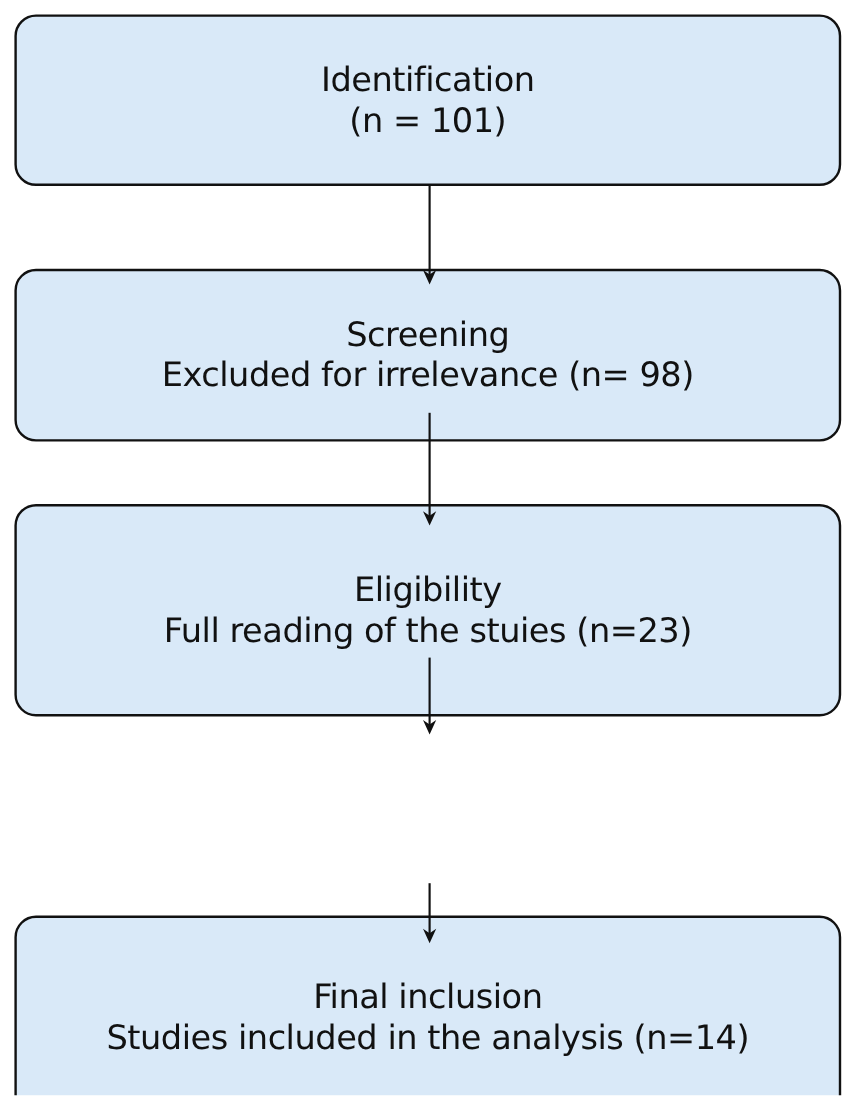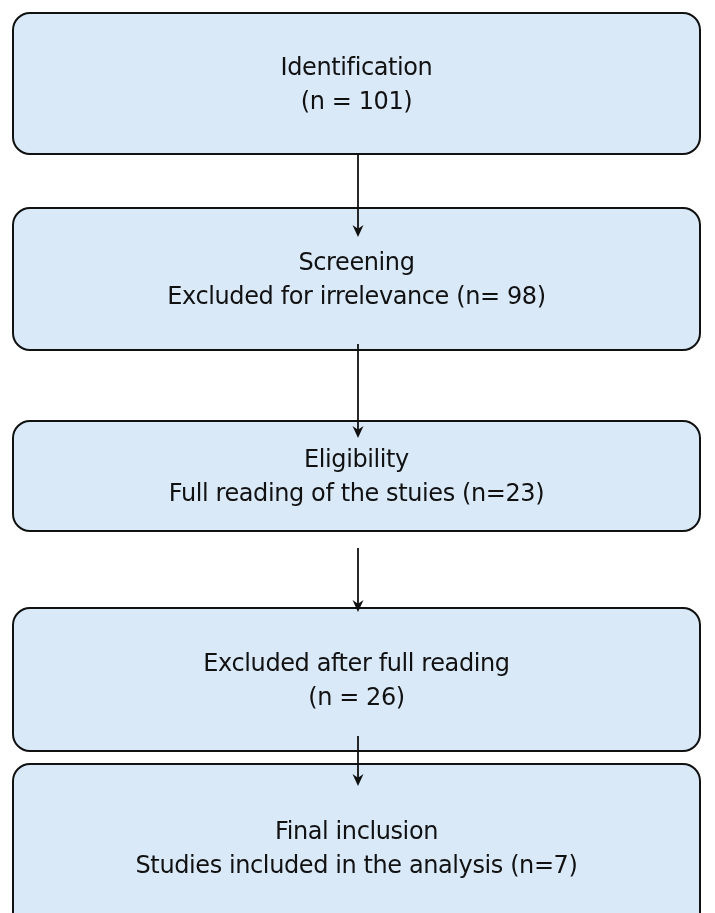--- a/index.html
+++ b/index.html
@@ -24,28 +24,28 @@
     border: 2.5px solid var(--box-border, #111111);
     border-radius: 18px;
     display: flex;
     flex-direction: column;
     align-items: center;
     justify-content: center;
     text-align: center;
   }
   .flow-line {
     color: var(--text, #111111);
-    font-size: 24px;
+    font-size: 28px;
     line-height: 34px;
     letter-spacing: -0.4px;
     white-space: nowrap;
   }
   #box-0 { top: 12px;  height: 143px; }
-  #box-1 { top: 207px; height: 144px; text-align: right; }
-  #box-2 { top: 420px; height: 112px; }
+  #box-1 { top: 224px; height: 144px; text-align: right; }
+  #box-2 { top: 420px; height: 177px; }
   #box-3 { top: 607px; height: 145px; }
   #box-4 { top: 763px; height: 169px; }
   .arrow-layer {
     position: absolute;
     top: 0;
     left: 0;
     pointer-events: none;
   }
   .arrow-layer line {
     stroke: var(--arrow, #111111);
@@ -68,28 +68,24 @@
   <div class="flow-box" id="box-1">
     <div class="flow-line">Screening</div>
     <div class="flow-line">Excluded for irrelevance (n= 98)</div>
   </div>
 
   <div class="flow-box" id="box-2">
     <div class="flow-line">Eligibility</div>
     <div class="flow-line">Full reading of the stuies (n=23)</div>
   </div>
 
-  <div class="flow-box" id="box-3">
-    <div class="flow-line">Excluded after full reading</div>
-    <div class="flow-line">(n = 26)</div>
-  </div>
 
   <div class="flow-box" id="box-4">
     <div class="flow-line">Final inclusion</div>
-    <div class="flow-line">Studies included in the analysis (n=7)</div>
+    <div class="flow-line">Studies included in the analysis (n=14)</div>
   </div>
 
   <svg class="arrow-layer" width="715" height="913" viewBox="0 0 715 913" aria-hidden="true">
     <g>
       <line x1="358" y1="155" x2="358" y2="230"></line>
       <path d="M358,237 L352.5,225 L358,228.8 L363.5,225 Z"></path>
     </g>
     <g>
       <line x1="358" y1="344" x2="358" y2="431"></line>
       <path d="M358,438 L352.5,426 L358,429.8 L363.5,426 Z"></path>

